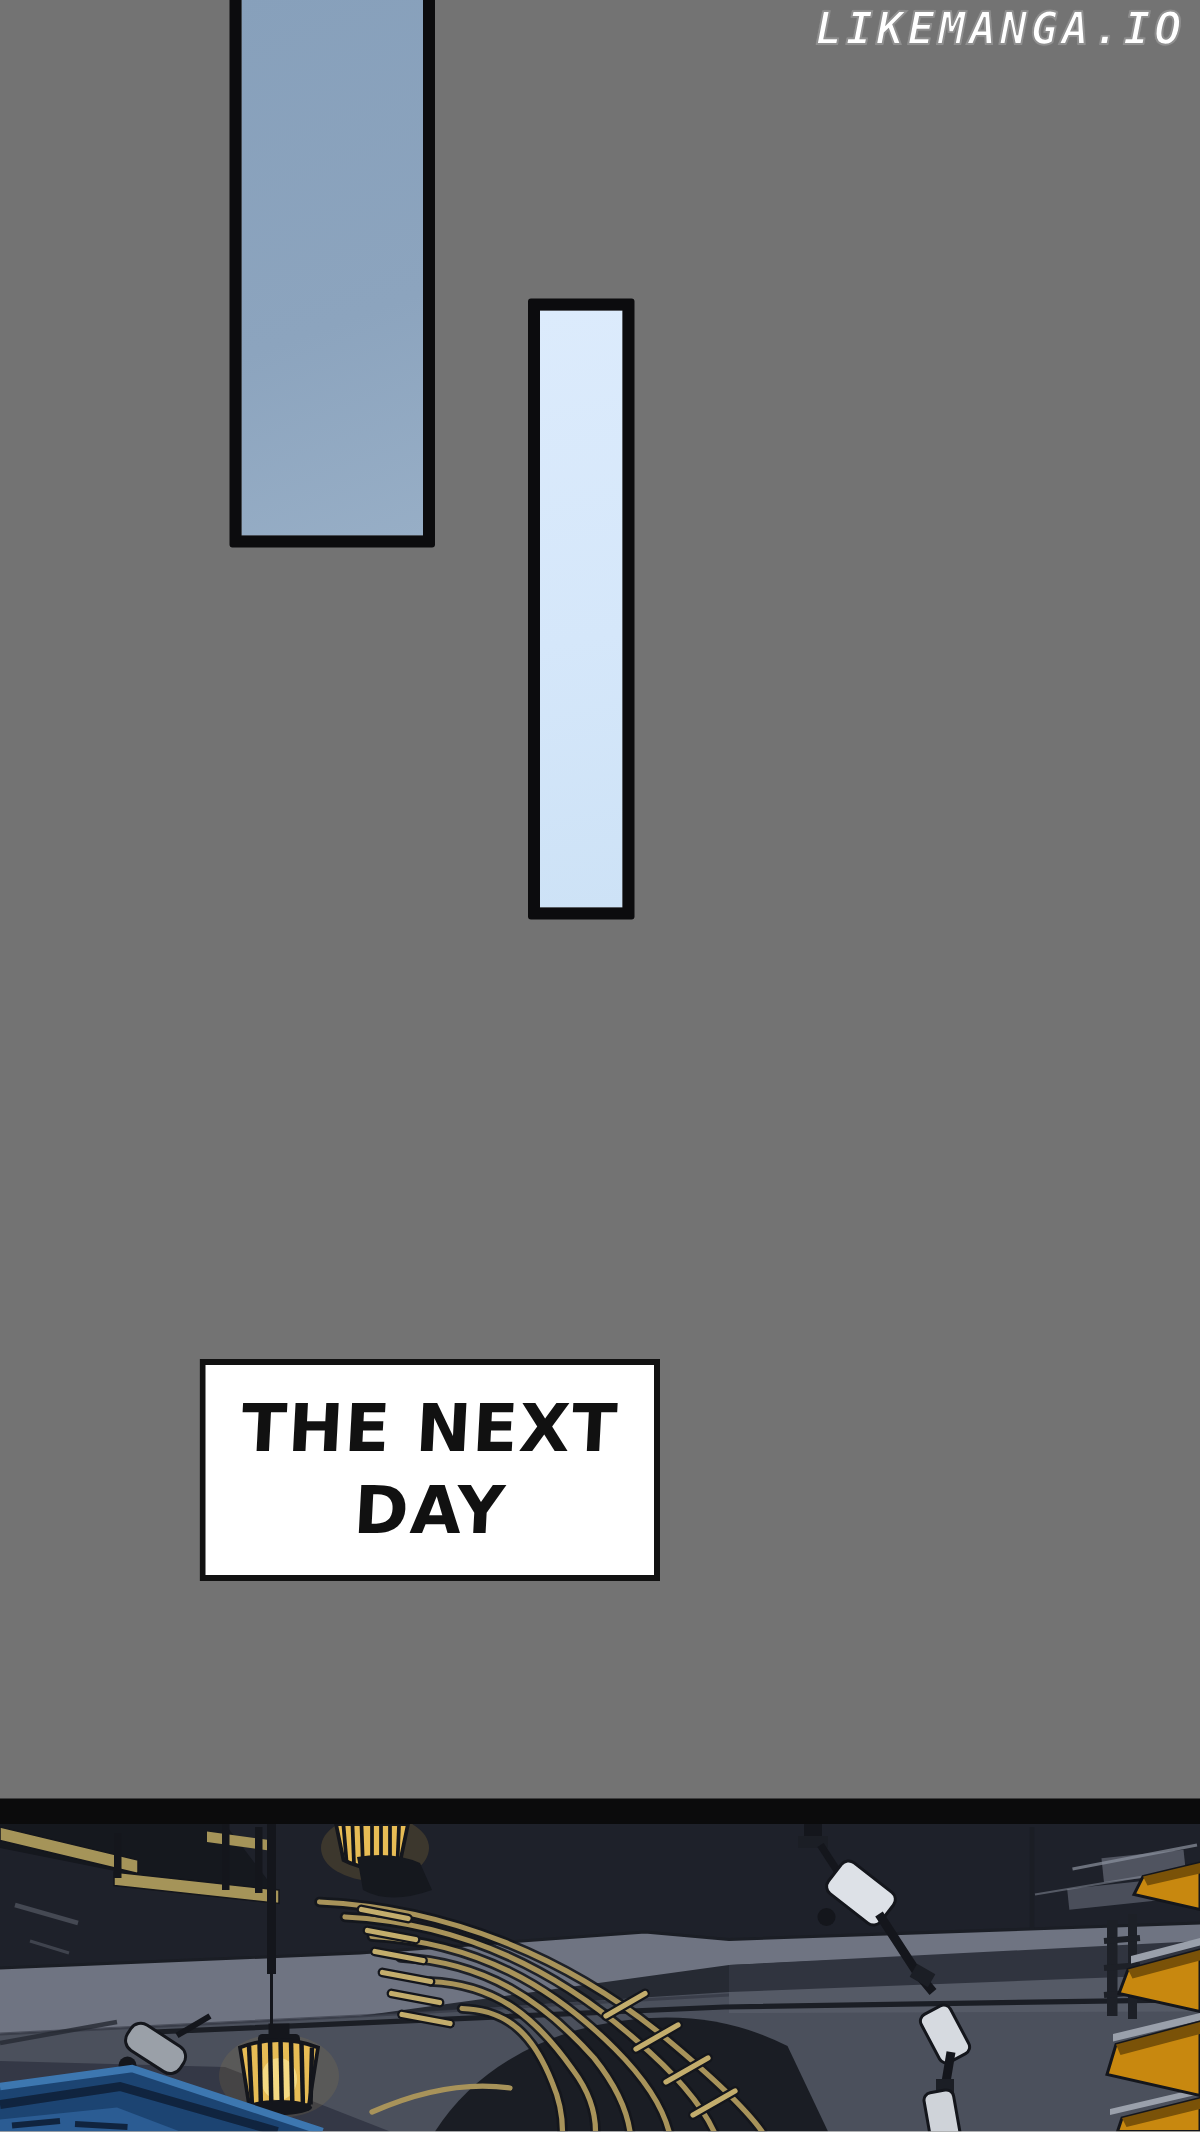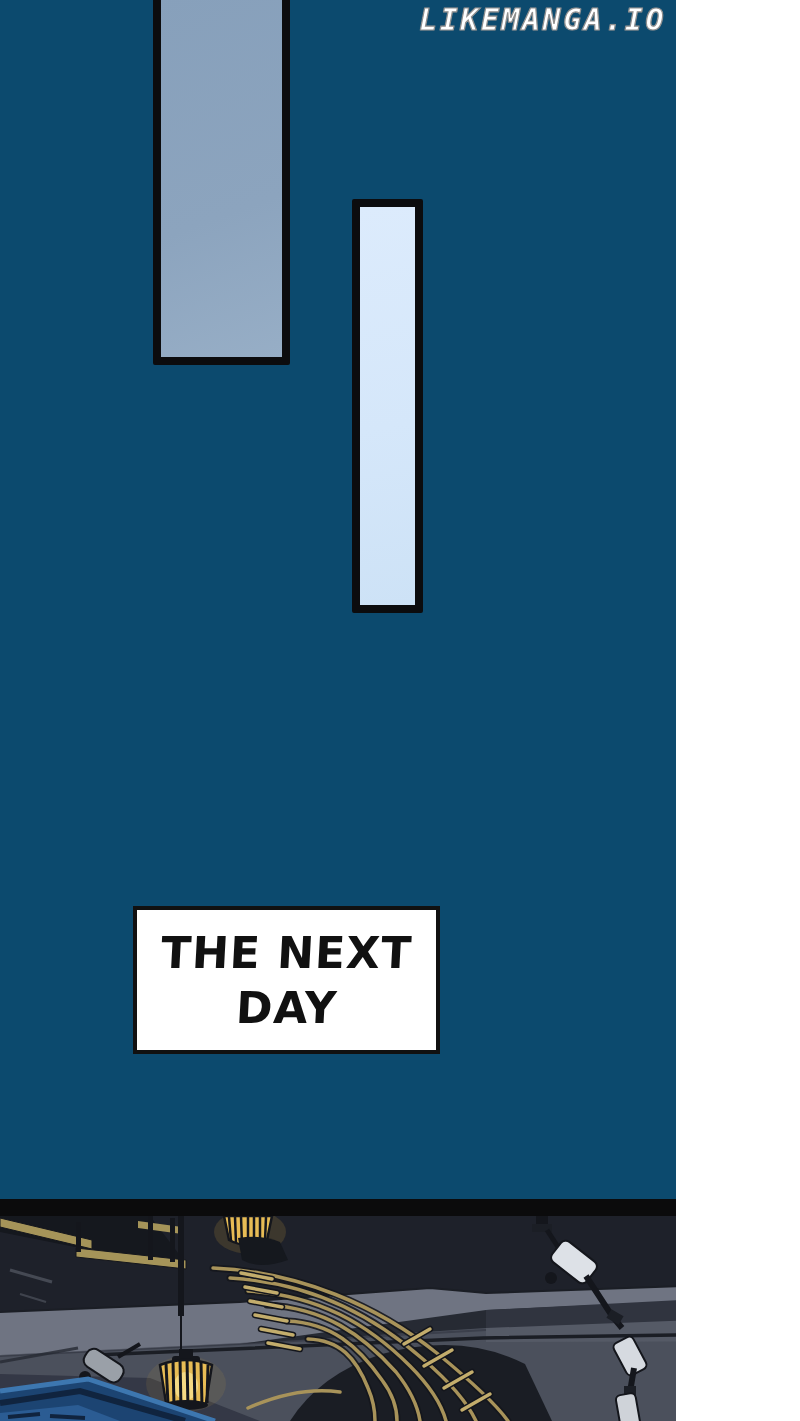--- a/index.html
+++ b/index.html
@@ -1,16 +1,16 @@
 <!DOCTYPE html>
 <html><head>
 <meta charset="utf-8">
 <style>
   html,body{margin:0;padding:0;background:#ffffff;}
-  #page{position:relative;width:676px;height:1421px;background:#0c4a6e;overflow:hidden;
+  #page{position:relative;width:800px;height:1421px;background:#737373;overflow:hidden;
         font-family:"DejaVu Sans",sans-serif;}
 
   
   .watermark{position:absolute;top:2px;right:10px;
     font-family:"DejaVu Sans Mono",monospace;font-style:italic;font-weight:bold;
     font-size:30px;letter-spacing:2.5px;color:#ffffff;
     -webkit-text-stroke:1.2px #8f8f8f;
     text-shadow:0 0 1px #9a9a9a, 0 0 1px #9a9a9a;}
 
   

